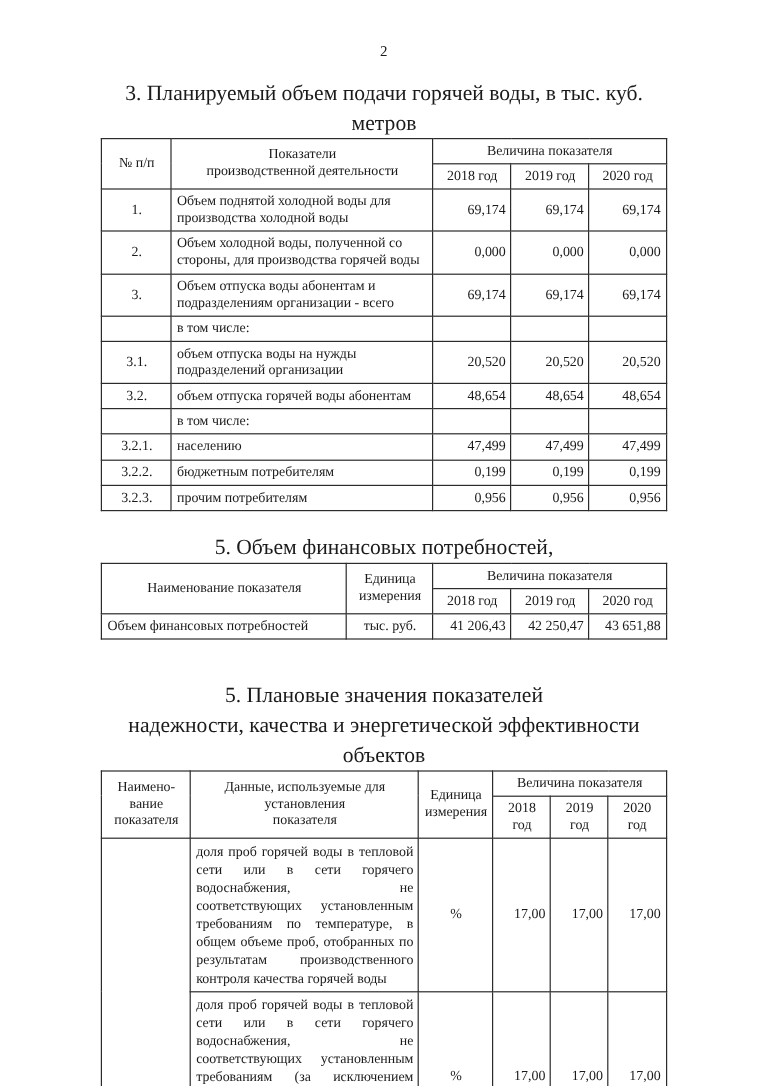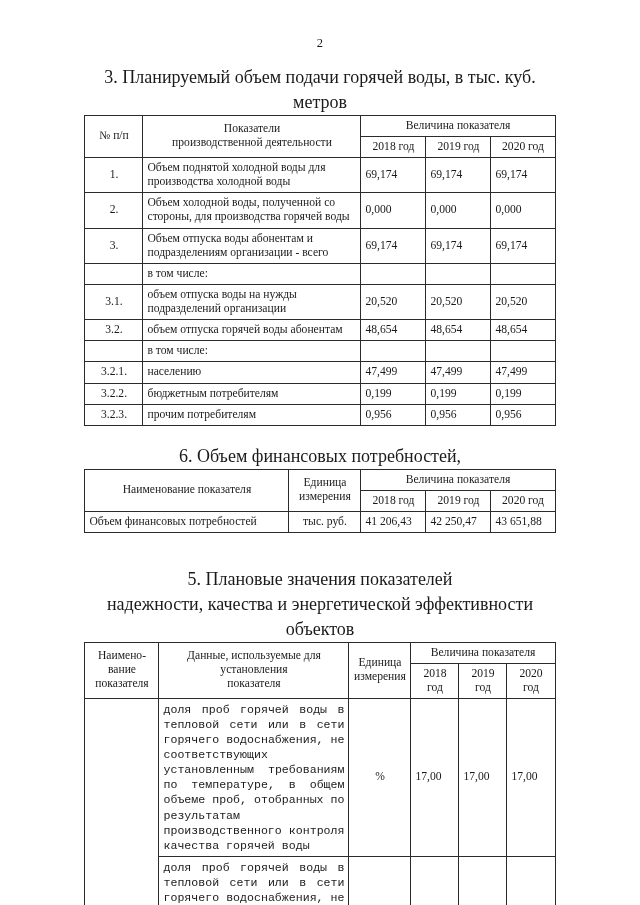--- a/index.html
+++ b/index.html
@@ -52,30 +52,29 @@
     padding: 3px 4px;
     vertical-align: middle;
     font-weight: normal;
   }
   .t1 { width: 470px; margin-top: 13px; }
   .t2 { width: 470px; margin-top: 12px; }
   .t3 { width: 470px; margin-top: 12px; }
 
   .c-center { text-align: center; }
   .c-left { text-align: left; }
-  .num { text-align: left; white-space: nowrap; }
+  .num { text-align: right; white-space: nowrap; }
   .hdr { text-align: center; }
   .tight { padding-top: 1px; padding-bottom: 1px; }
   .justify {
     text-align: justify;
     text-align-last: left;
     hyphens: none;
     padding: 2px 4px 2px 5px;
     line-height: 1.3;
-    font-family: Liberation Mono, monospace;
   }
   .indent { padding-left: 14px; }
   .indent2 { padding-left: 20px; }
   .vcenter { vertical-align: middle; }
   .vtop { vertical-align: top; }
   .nowrap { white-space: nowrap; }
 </style>
 </head>
 <body>
 
@@ -175,21 +174,21 @@
         <td class="c-center tight">3.2.3.</td>
         <td class="c-left tight indent">прочим потребителям</td>
         <td class="num tight">0,956</td>
         <td class="num tight">0,956</td>
         <td class="num tight">0,956</td>
       </tr>
     </tbody>
   </table>
 
   <div class="section-title sec4-title">
-    <div>6. Объем финансовых потребностей,</div>
+    <div>5. Объем финансовых потребностей,</div>
   </div>
 
   <table class="doc t2">
     <colgroup>
       <col style="width:204px">
       <col style="width:72px">
       <col style="width:65px">
       <col style="width:65px">
       <col style="width:64px">
     </colgroup>

